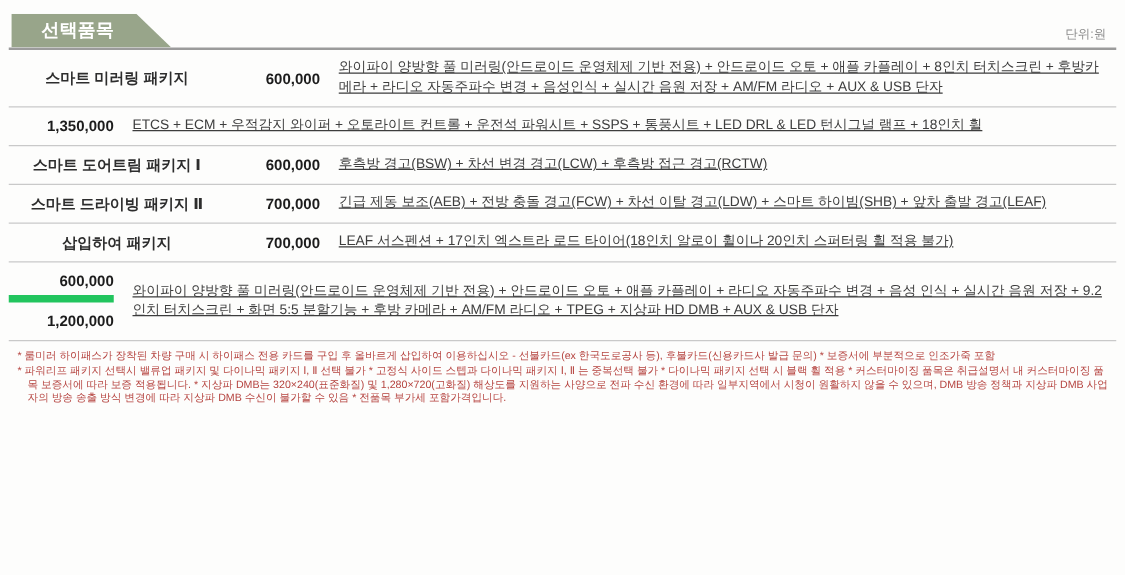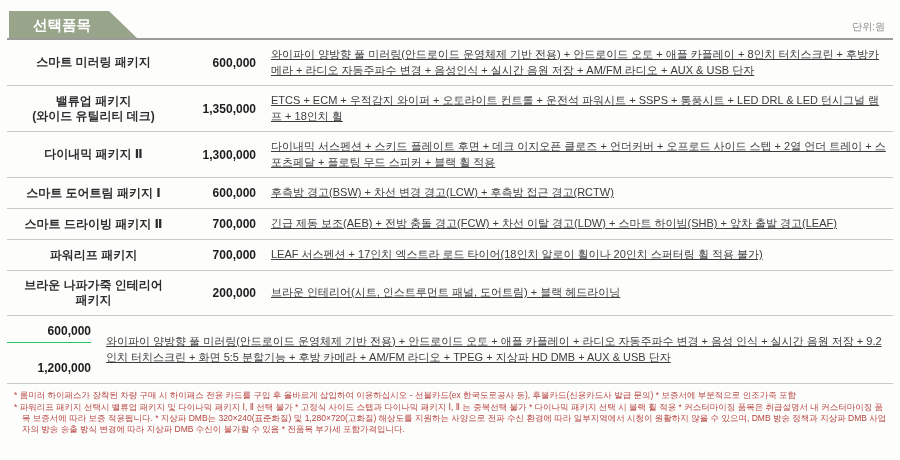--- a/index.html
+++ b/index.html
@@ -47,22 +47,22 @@
     box-sizing:border-box;
     text-align:center;
   }
   .cell-price{
     width:84px;flex:0 0 84px;
     text-align:right;
     font-size:12px;font-weight:bold;color:#1c1c1c;
   }
   .cell-price .price{padding:1px 0;}
   .cell-price .price + .price{
-    border-top:1px solid #22c55e;
-    margin-top:3px;padding-top:18px;
+    border-top:6px solid #22c55e;
+    margin-top:3px;padding-top:8px;
   }
   .cell-desc{
     flex:1;
     padding-left:15px;padding-right:4px;
     font-size:11px;color:#3d3d3d;line-height:15.5px;text-decoration:underline;
   }
   .footnotes{
     margin-top:6px;
     padding:0 3px;
     color:var(--footnote-color,#b5433f);
@@ -85,62 +85,45 @@
 
   <div class="table">
       <div class="row">
         <div class="cell-name">스마트 미러링 패키지</div>
         <div class="cell-price">
           <div class="price">600,000</div>
         </div>
         <div class="cell-desc">와이파이 양방향 풀 미러링(안드로이드 운영체제 기반 전용) + 안드로이드 오토 + 애플 카플레이 + 8인치 터치스크린 + 후방카메라 + 라디오 자동주파수 변경 + 음성인식 + 실시간 음원 저장 + AM/FM 라디오 + AUX &amp; USB 단자</div>
       </div>
       <div class="row">
-        <div class="cell-name">밸류업 패키지
-(와이드 유틸리티 데크)</div>
         <div class="cell-price">
           <div class="price">1,350,000</div>
         </div>
         <div class="cell-desc">ETCS + ECM + 우적감지 와이퍼 + 오토라이트 컨트롤 + 운전석 파워시트 + SSPS + 통풍시트 + LED DRL &amp; LED 턴시그널 램프 + 18인치 휠</div>
-      </div>
-      <div class="row">
-        <div class="cell-name">다이내믹 패키지 Ⅱ</div>
-        <div class="cell-price">
-          <div class="price">1,300,000</div>
-        </div>
-        <div class="cell-desc">다이내믹 서스펜션 + 스키드 플레이트 후면 + 데크 이지오픈 클로즈 + 언더커버 + 오프로드 사이드 스텝 + 2열 언더 트레이 + 스포츠페달 + 플로팅 무드 스피커 + 블랙 휠 적용</div>
       </div>
       <div class="row">
         <div class="cell-name">스마트 도어트림 패키지 Ⅰ</div>
         <div class="cell-price">
           <div class="price">600,000</div>
         </div>
         <div class="cell-desc">후측방 경고(BSW) + 차선 변경 경고(LCW) + 후측방 접근 경고(RCTW)</div>
       </div>
       <div class="row">
         <div class="cell-name">스마트 드라이빙 패키지 Ⅱ</div>
         <div class="cell-price">
           <div class="price">700,000</div>
         </div>
         <div class="cell-desc">긴급 제동 보조(AEB) + 전방 충돌 경고(FCW) + 차선 이탈 경고(LDW) + 스마트 하이빔(SHB) + 앞차 출발 경고(LEAF)</div>
       </div>
       <div class="row">
-        <div class="cell-name">파워리프 패키지</div>
+        <div class="cell-name">삽입하여 패키지</div>
         <div class="cell-price">
           <div class="price">700,000</div>
         </div>
         <div class="cell-desc">LEAF 서스펜션 + 17인치 엑스트라 로드 타이어(18인치 알로이 휠이나 20인치 스퍼터링 휠 적용 불가)</div>
-      </div>
-      <div class="row">
-        <div class="cell-name">브라운 나파가죽 인테리어
-패키지</div>
-        <div class="cell-price">
-          <div class="price">200,000</div>
-        </div>
-        <div class="cell-desc">브라운 인테리어(시트, 인스트루먼트 패널, 도어트림) + 블랙 헤드라이닝</div>
       </div>
       <div class="row">
         <div class="cell-price">
           <div class="price">600,000</div>
           <div class="price">1,200,000</div>
         </div>
         <div class="cell-desc">와이파이 양방향 풀 미러링(안드로이드 운영체제 기반 전용) + 안드로이드 오토 + 애플 카플레이 + 라디오 자동주파수 변경 + 음성 인식 + 실시간 음원 저장 + 9.2인치 터치스크린 + 화면 5:5 분할기능 + 후방 카메라 + AM/FM 라디오 + TPEG + 지상파 HD DMB + AUX &amp; USB 단자</div>
       </div>
     </div>
 

